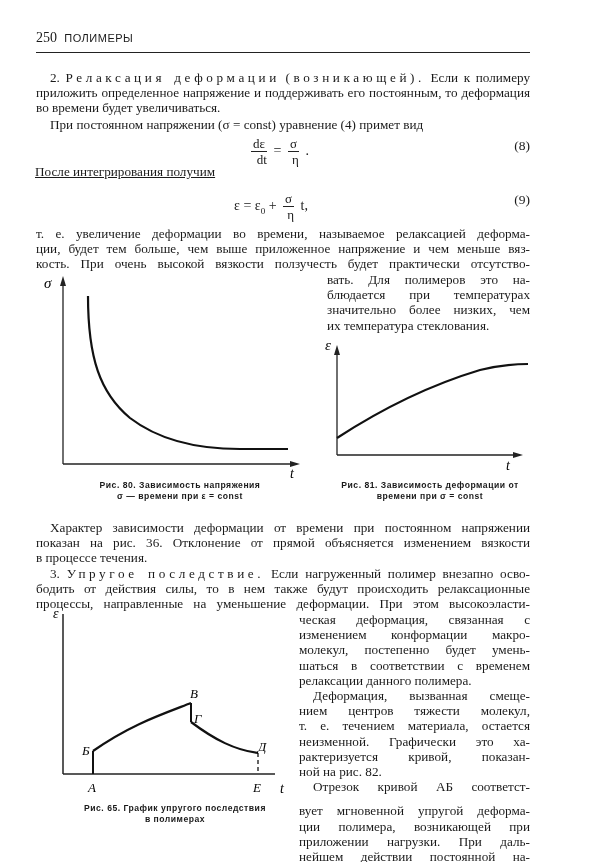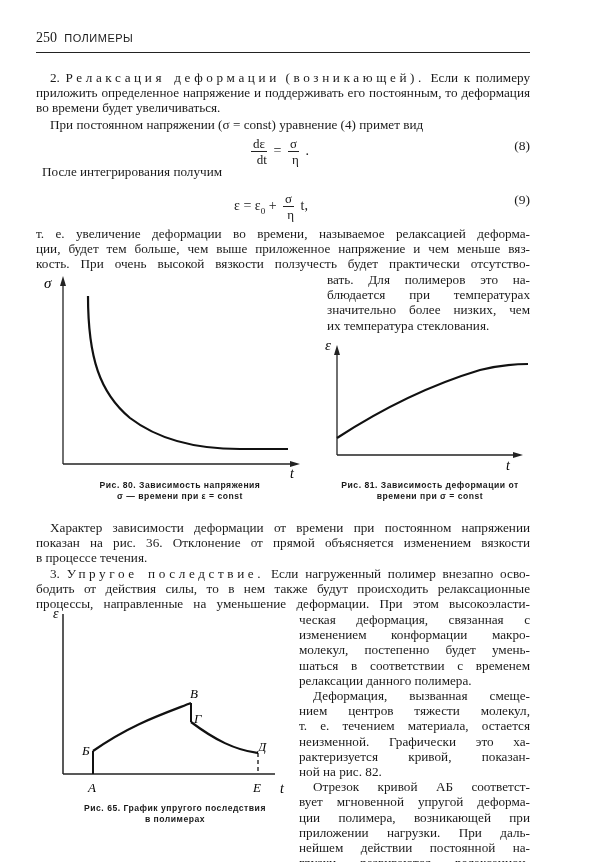--- a/index.html
+++ b/index.html
@@ -56,21 +56,21 @@
 <div class="abs" style="left:36px; top:128px; width:494px; height:34px;">
   <div style="position:absolute; left:212px; top:0;" class="eq">
     <span class="frac"><span class="n">dε</span><span class="d">dt</span></span>
     <span>=</span>
     <span class="frac"><span class="n">σ</span><span class="d">η</span></span>
     <span>.</span>
   </div>
   <span class="eqnum" style="top:10px;">(8)</span>
 </div>
 
-<div class="abs p" style="left:42px; top:164px;">После интегрирования получим</div>
+<div class="abs p" style="left:35px; top:164px;text-decoration:underline;">После интегрирования получим</div>
 
 <div class="abs" style="left:36px; top:183px; width:494px; height:36px;">
   <div style="position:absolute; left:198px; top:0;" class="eq">
     <span>ε = ε</span><sub style="font-size:9px;">0</sub>
     <span>+</span>
     <span class="frac"><span class="n">σ</span><span class="d">η</span></span>
     <span>t,</span>
   </div>
   <span class="eqnum" style="top:9px;">(9)</span>
 </div>
@@ -137,21 +137,21 @@
   <div class="p" style="text-align-last:justify;">молекул, постепенно будет умень-</div>
   <div class="p" style="text-align-last:justify;">шаться в соответствии с временем</div>
   <div class="p">релаксации данного полимера.</div>
   <div class="p" style="text-align-last:justify; padding-left:14px;">Деформация, вызванная смеще-</div>
   <div class="p" style="text-align-last:justify;">нием центров тяжести молекул,</div>
   <div class="p" style="text-align-last:justify;">т. е. течением материала, остается</div>
   <div class="p" style="text-align-last:justify;">неизменной. Графически это ха-</div>
   <div class="p" style="text-align-last:justify;">рактеризуется кривой, показан-</div>
   <div class="p">ной на рис. 82.</div>
   <div class="p" style="text-align-last:justify; padding-left:14px;">Отрезок кривой АБ соответст-</div>
-  <div class="p" style="text-align-last:justify;">вует мгновенной упругой деформа-</div>
+  <div class="p" style="text-align-last:justify;margin-top:9px;">вует мгновенной упругой деформа-</div>
   <div class="p" style="text-align-last:justify;">ции полимера, возникающей при</div>
   <div class="p" style="text-align-last:justify;">приложении нагрузки. При даль-</div>
   <div class="p" style="text-align-last:justify;">нейшем действии постоянной на-</div>
   <div class="p" style="text-align-last:justify;">грузки развиваются релаксацион-</div>
 </div>
 
 <svg class="abs" style="left:40px; top:600px;" width="260" height="195">
   <line x1="23" y1="174" x2="23" y2="14" stroke="#222" stroke-width="1.5"></line>
   <line x1="23" y1="174" x2="235" y2="174" stroke="#222" stroke-width="1.5"></line>
 

